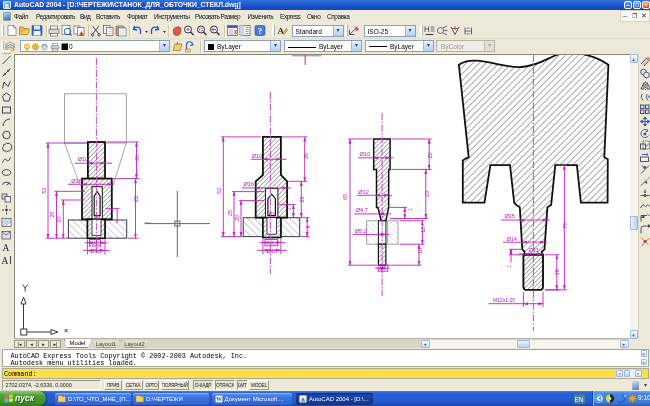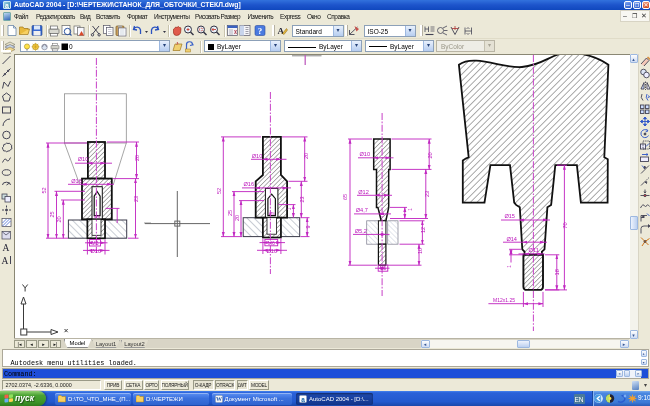--- a/index.html
+++ b/index.html
@@ -592,28 +592,29 @@
  <div class="abs" style="left:407px;top:0.5px;width:208px;height:8.5px;background:#f6f5f0">
   <div class="abs" style="left:0;top:0;width:9px;height:8.5px;background:linear-gradient(180deg,#fdfdfd,#cfdcf4);border:1px solid #9db8e0;border-radius:1px;color:#3a5a96;font-size:5px;line-height:7px;text-align:center">◂</div>
   <div class="abs" style="left:96.5px;top:0;width:13px;height:8.5px;background:linear-gradient(180deg,#eef3fd,#bcd0f0);border:1px solid #9db8e0;border-radius:1px"></div>
   <div class="abs" style="right:0;top:0;width:9px;height:8.5px;background:linear-gradient(180deg,#fdfdfd,#cfdcf4);border:1px solid #9db8e0;border-radius:1px;color:#3a5a96;font-size:5px;line-height:7px;text-align:center">▸</div>
  </div>
 </div>
 <div class="abs" style="left:628.5px;top:338.5px;width:21.5px;height:9px;background:#ece9d8"></div>
 
 <div class="abs" id="cmdhist" style="left:0;top:347.5px;width:650px;height:19.5px;background:#ece9d8">
  <div class="abs" style="left:1.5px;top:1px;width:647px;height:18px;background:#fff;border:1px solid #aca899;font-family:'Liberation Mono',monospace;font-size:6.8px;color:#000">
+  <div class="abs" style="left:8px;top:2.5px;white-space:pre">AutoCAD Express Tools Copyright © 2002-2003 Autodesk, Inc.</div>
   <div class="abs" style="left:8px;top:9.5px;white-space:pre">Autodesk menu utilities loaded.</div>
   <div class="abs" style="right:1px;top:0.5px;width:6px;height:6.5px;background:linear-gradient(180deg,#fdfdfd,#cfdcf4);border:1px solid #9db8e0;border-radius:1px;color:#3a5a96;font-size:4.5px;line-height:6px;text-align:center">▴</div>
   <div class="abs" style="right:1px;bottom:0.5px;width:6px;height:6.5px;background:linear-gradient(180deg,#fdfdfd,#cfdcf4);border:1px solid #9db8e0;border-radius:1px;color:#3a5a96;font-size:4.5px;line-height:6px;text-align:center">▾</div>
  </div>
 </div>
 
 <div class="abs" id="cmdline" style="left:0;top:367px;width:650px;height:12px;background:#ece9d8">
- <div class="abs" style="left:1.5px;top:0.5px;width:647px;height:11px;background:#1d4ed8;border:1px solid #aca899;font-family:'Liberation Mono',monospace;font-size:6.8px;color:#000">
+ <div class="abs" style="left:1.5px;top:0.5px;width:647px;height:11px;background:#fde047;border:1px solid #aca899;font-family:'Liberation Mono',monospace;font-size:6.8px;color:#000">
   <div class="abs" style="left:1.5px;top:1.5px">Command:</div>
   <div class="abs" style="left:613.5px;top:1px;width:25px;height:8px;background:#f0f3fa">
         <span style="position:absolute;left:0;top:0;width:6.5px;height:7.5px;background:linear-gradient(180deg,#fdfdfd,#cfdcf4);border:1px solid #9db8e0;border-radius:1px;font-size:4.5px;color:#3a5a96;text-align:center;line-height:6.5px">◂</span>
         <span style="position:absolute;left:7.5px;top:0;width:6px;height:7.5px;background:linear-gradient(180deg,#eef3fd,#bcd0f0);border:1px solid #9db8e0;border-radius:1px"></span>
         <span style="position:absolute;left:19px;top:0;width:6.5px;height:7.5px;background:linear-gradient(180deg,#fdfdfd,#cfdcf4);border:1px solid #9db8e0;border-radius:1px;font-size:4.5px;color:#3a5a96;text-align:center;line-height:6.5px">▸</span>
       </div>
  </div>
 </div>
 
 <div class="abs" id="status" style="left:0;top:379px;width:650px;height:12px;background:#ece9d8">

